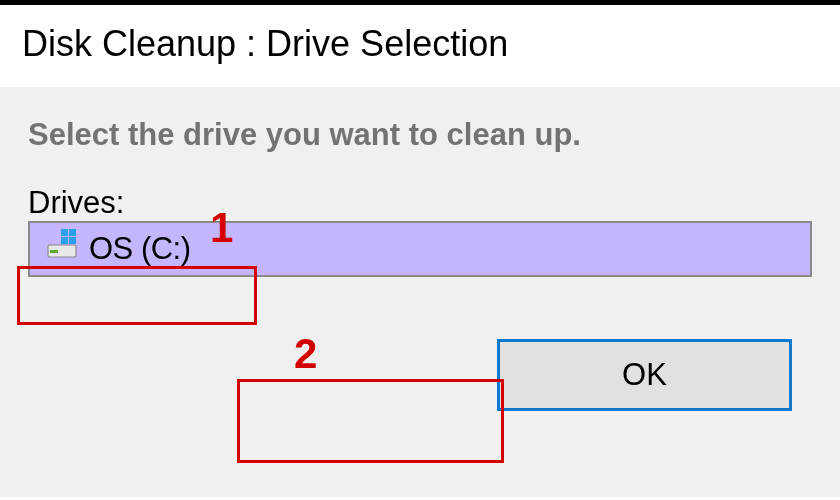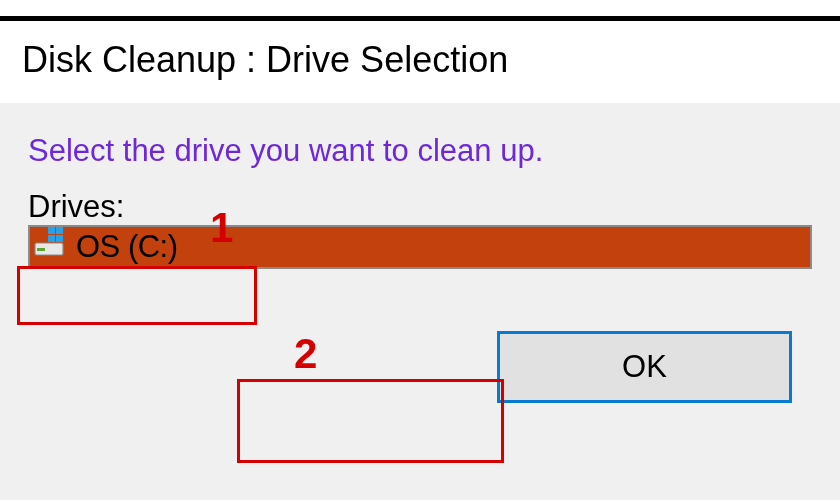--- a/index.html
+++ b/index.html
@@ -15,49 +15,48 @@
       overflow: hidden;
       position: relative;
     }
     .title-bar {
       background: #ffffff;
       padding: 18px 0 22px 22px;
       border-top: 5px solid #000;
       font-size: 36px;
       color: #000;
       font-weight: 400;
-      margin-top: 16px;
     }
     .content-area {
       background: #f0f0f0;
       height: calc(100% - 90px);
       padding: 30px 28px 0 28px;
     }
     .instruction {
       font-size: 31px;
-      color: #6d28d9;
-      margin-bottom: 20px;
-      font-weight: 400;
+      color: #737373;
+      margin-bottom: 32px;
+      font-weight: 700;
     }
     .drives-label {
       font-size: 31px;
       color: #000;
       font-weight: 400;
       display: inline-block;
     }
     .drive-select-wrapper {
       display: flex;
       align-items: center;
     }
     .drive-select {
       width: 100%;
-      height: 44px;
-      background: #c2410c;
+      height: 56px;
+      background: #c4b5fd;
       border: 2px solid #8a8a8a;
-      padding: 0 4px;
+      padding: 0 17px;
       display: flex;
       align-items: center;
       font-size: 31px;
       color: #000;
       cursor: pointer;
       position: relative;
     }
     .drive-icon {
       display: inline-block;
       vertical-align: middle;

